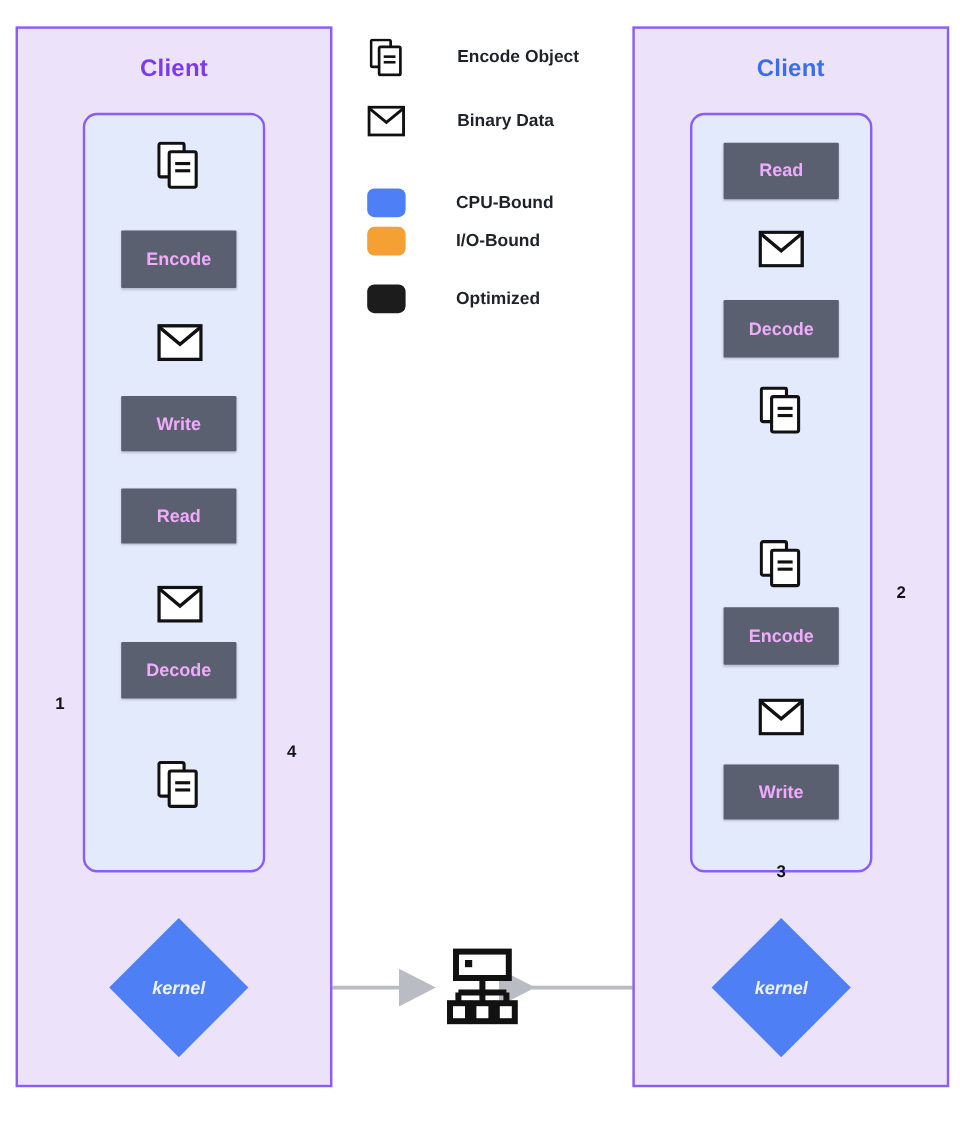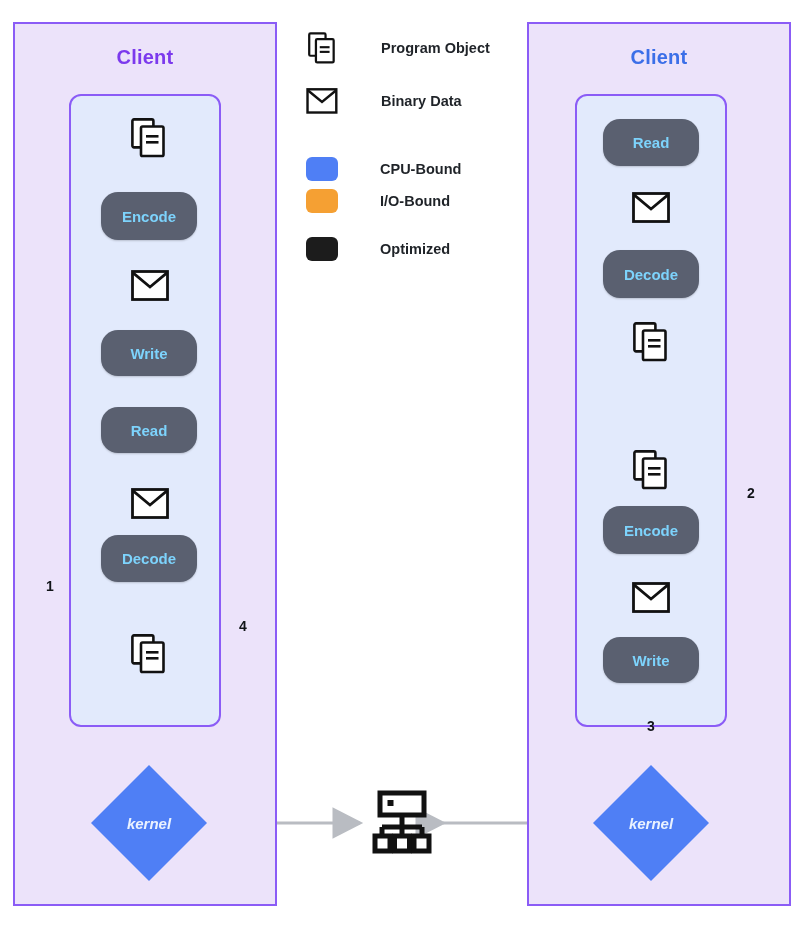--- a/index.html
+++ b/index.html
@@ -16,22 +16,22 @@
   }
   .panel-title{
     position:absolute;width:100%;text-align:center;top:22px;
     font-size:20px;font-weight:bold;letter-spacing:.2px;
   }
   .inner-panel{
     position:absolute;background:#e2eafc;border:2px solid #8b5cf6;
     border-radius:12px;box-sizing:border-box;z-index:3;
   }
   .node{
-    position:absolute;background:#5a6070;color:#7dd3fc;
-    border-radius:17px;display:flex;align-items:center;justify-content:center;
+    position:absolute;background:#5a6070;color:#f0abfc;
+    border-radius:1px;display:flex;align-items:center;justify-content:center;
     font-size:15px;font-weight:bold;box-sizing:border-box;z-index:6;
     box-shadow:0 1px 2px rgba(0,0,0,.18);
   }
   .node.handler{
     background:#4f6ef2;border:2px solid #a855f7;border-radius:24px;
     color:#eaf0ff;
   }
   .glyph{position:absolute;z-index:6;display:flex;align-items:center;justify-content:center;}
   .diamond{position:absolute;z-index:6;font-style:italic;}
   .diamond .dlabel{
@@ -228,21 +228,21 @@
 
     <div class="legend-row" style="left:0;top:4px;">
       <span class="legend-icon">
         <svg viewBox="0 0 30 34" width="28" height="32">
           <rect x="1.3" y="1.3" width="17.5" height="24" rx="1.4" fill="#ffffff" stroke="#111111" stroke-width="2.4"></rect>
           <rect x="8.5" y="7.5" width="19" height="25" rx="1.4" fill="#ffffff" stroke="#111111" stroke-width="2.4"></rect>
           <rect x="12.6" y="15" width="10.5" height="2.3" fill="#111111"></rect>
           <rect x="12.6" y="20" width="10.5" height="2.3" fill="#111111"></rect>
         </svg>
       </span>
-      <span class="legend-label">Program Object</span>
+      <span class="legend-label">Encode Object</span>
     </div>
 
     <div class="legend-row" style="left:0;top:57px;">
       <span class="legend-icon">
         <svg viewBox="0 0 34 28" width="32" height="26">
           <rect x="1.4" y="1.4" width="31" height="25" fill="#ffffff" stroke="#111111" stroke-width="2.6"></rect>
           <path d="M1.7,2.4 L17,15 L32.3,2.4" fill="none" stroke="#111111" stroke-width="2.6"></path>
         </svg>
       </span>
       <span class="legend-label">Binary Data</span>

